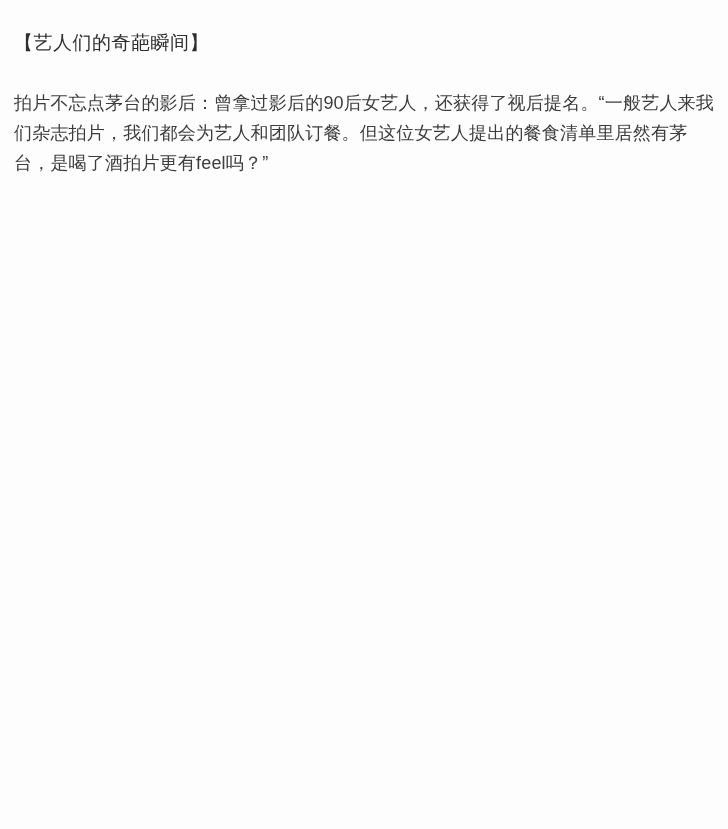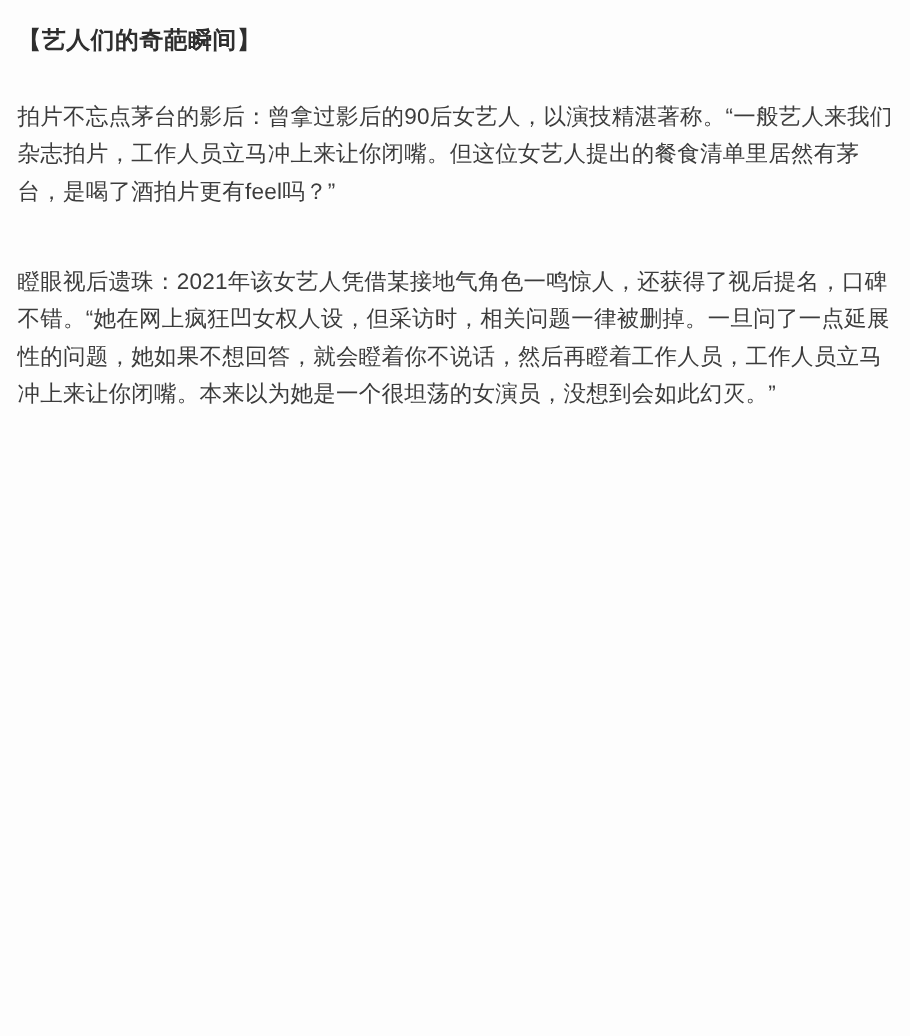--- a/index.html
+++ b/index.html
@@ -9,23 +9,23 @@
   }
   .article {
     width: 728px;
     min-height: 829px;
     box-sizing: border-box;
     padding: 12px 14px 20px 14px;
     font-family: "Liberation Sans", "DejaVu Sans", sans-serif;
     overflow: hidden;
   }
   .article-title {
-    margin: 6px 0 0 0;
+    margin: 16px 0 0 0;
     font-size: 19px;
-    font-weight: 700;
+    font-weight: 400;
     line-height: 30px;
     color: #2e2e2e;
     letter-spacing: 0.5px;
   }
   .para {
     margin: 42px 0 0 0;
     font-size: 18px;
     line-height: 30px;
     color: #3c3c3c;
     letter-spacing: 0.2px;
@@ -34,19 +34,18 @@
   .para.first {
     margin-top: 30px;
   }
 </style>
 </head>
 <body>
 
 <div class="article">
   <h1 class="article-title">【艺人们的奇葩瞬间】</h1>
 
-  <p class="para first">拍片不忘点茅台的影后：曾拿过影后的90后女艺人，以演技精湛著称。“一般艺人来我们杂志拍片，工作人员立马冲上来让你闭嘴。但这位女艺人提出的餐食清单里居然有茅台，是喝了酒拍片更有feel吗？”</p>
+  <p class="para first">拍片不忘点茅台的影后：曾拿过影后的90后女艺人，还获得了视后提名。“一般艺人来我们杂志拍片，我们都会为艺人和团队订餐。但这位女艺人提出的餐食清单里居然有茅台，是喝了酒拍片更有feel吗？”</p>
 
 
-  <p class="para">瞪眼视后遗珠：2021年该女艺人凭借某接地气角色一鸣惊人，还获得了视后提名，口碑不错。“她在网上疯狂凹女权人设，但采访时，相关问题一律被删掉。一旦问了一点延展性的问题，她如果不想回答，就会瞪着你不说话，然后再瞪着工作人员，工作人员立马冲上来让你闭嘴。本来以为她是一个很坦荡的女演员，没想到会如此幻灭。”</p>
 
 
 </div>
 
 </body></html>

